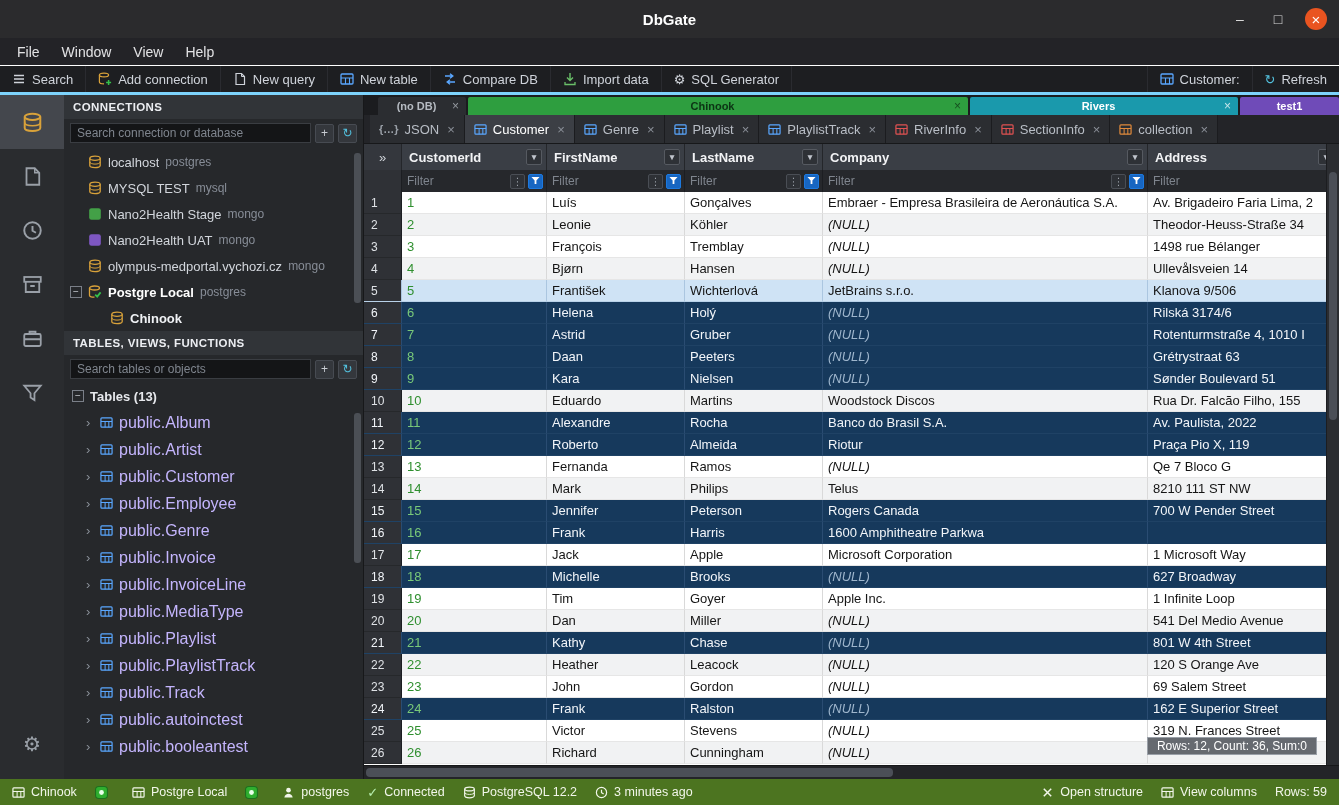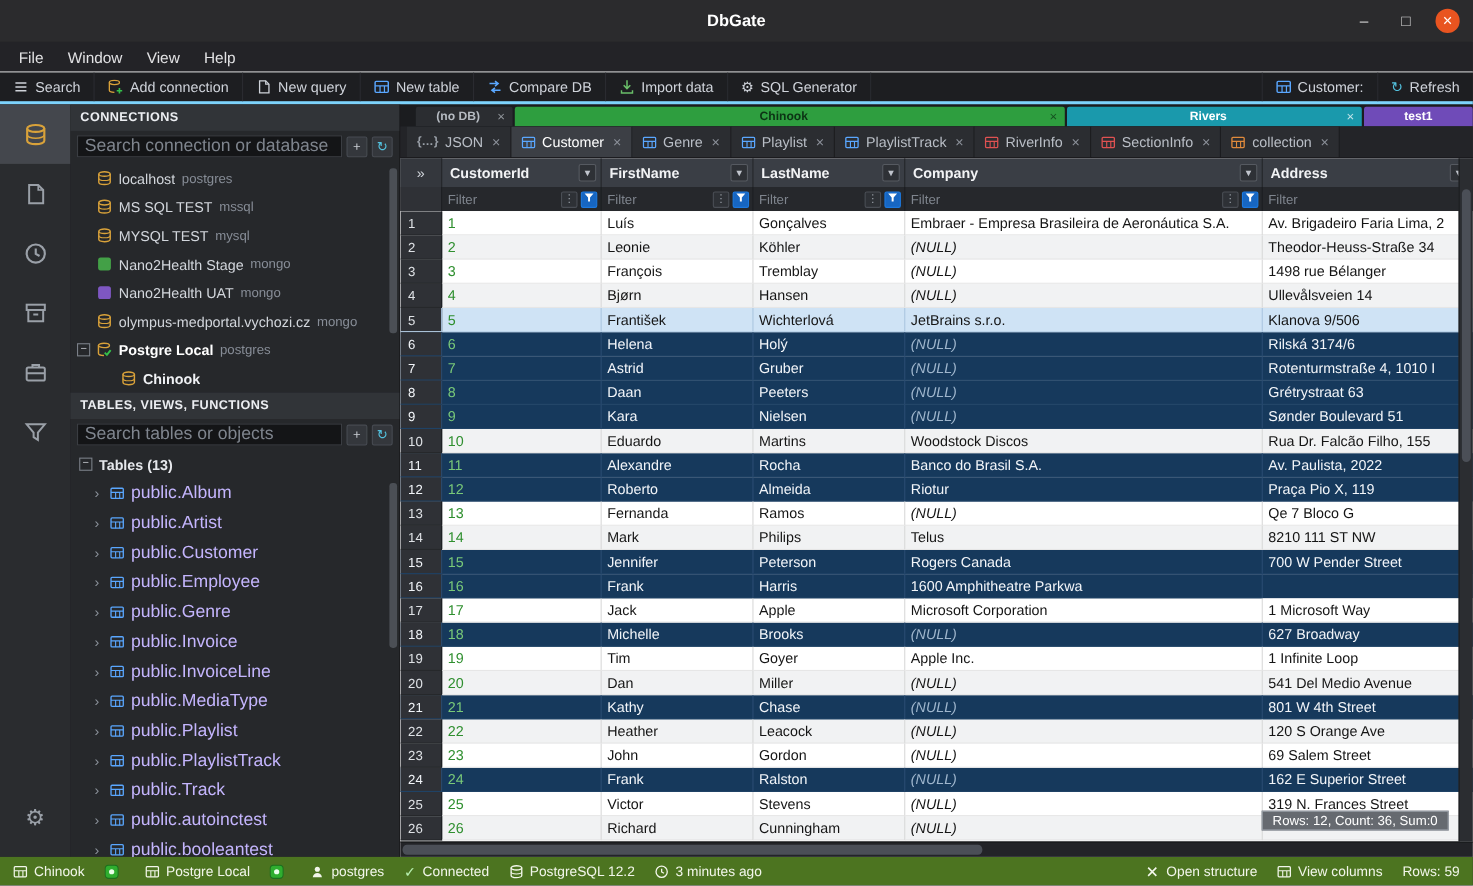--- a/index.html
+++ b/index.html
@@ -40,21 +40,21 @@
   .rail-btn.active{background:#44474d;color:#fff}
   .rail-btn.bottom{margin-top:auto;margin-bottom:8px}
   .rail-btn svg{width:21px;height:21px}
   .rail-btn .tglyph{font-size:20px;line-height:1}
 
   
   .leftpanel{width:300px;background:#26282b;display:flex;flex-direction:column;border-right:1px solid #17181a;min-height:0;flex:none}
   .panel-header{height:24px;background:#313438;color:#eceef2;font-size:11.5px;font-weight:bold;
                 display:flex;align-items:center;padding-left:9px;letter-spacing:.4px;flex:none}
   .search-row{height:28px;display:flex;align-items:center;padding:0 6px;gap:4px;flex:none}
-  .search-input{flex:1;min-width:0;background:#141517;border:1px solid #3a3d42;color:#c8ccd2;font-size:16px;
+  .search-input{flex:1;min-width:0;background:#141517;border:1px solid #3a3d42;color:#c8ccd2;font-size:12px;
                 height:20px;padding:0 6px;font-family:inherit;outline:none}
   .search-input::placeholder{color:#7f858e}
   .mini-btn{width:19px;height:19px;background:#34373c;border:1px solid #474b52;color:#c8ccd2;font-size:12px;
             display:flex;align-items:center;justify-content:center;border-radius:2px;padding:0;flex:none}
 
   .conn-list{flex:none;position:relative;padding-top:2px}
   .conn-item{height:26px;display:flex;align-items:center;gap:6px;padding-left:24px;white-space:nowrap;cursor:pointer}
   .conn-item .expander{display:none}
   .conn-item.connected{padding-left:6px}
   .conn-item.connected .expander{display:flex}
@@ -361,32 +361,20 @@
               <svg viewBox="0 0 14 14" width="14" height="14">
                 <ellipse cx="7" cy="3.2" rx="5.2" ry="2.1" fill="none" stroke="currentColor" stroke-width="1.3"></ellipse>
                 <path d="M1.8 3.2v7.4c0 1.2 2.3 2.1 5.2 2.1s5.2-.9 5.2-2.1V3.2" fill="none" stroke="currentColor" stroke-width="1.3"></path>
                 <path d="M1.8 7c0 1.2 2.3 2.1 5.2 2.1S12.2 8.2 12.2 7" fill="none" stroke="currentColor" stroke-width="1"></path>
               </svg>
             </span>
             <span class="conn-name">localhost</span>
             <span class="conn-type">postgres</span>
           </div>
 
-          <div class="conn-item">
-
-            <span class="icon ic-database-icon">
-              <svg viewBox="0 0 14 14" width="14" height="14">
-                <ellipse cx="7" cy="3.2" rx="5.2" ry="2.1" fill="none" stroke="currentColor" stroke-width="1.3"></ellipse>
-                <path d="M1.8 3.2v7.4c0 1.2 2.3 2.1 5.2 2.1s5.2-.9 5.2-2.1V3.2" fill="none" stroke="currentColor" stroke-width="1.3"></path>
-                <path d="M1.8 7c0 1.2 2.3 2.1 5.2 2.1S12.2 8.2 12.2 7" fill="none" stroke="currentColor" stroke-width="1"></path>
-              </svg>
-            </span>
-            <span class="conn-name">MS SQL TEST</span>
-            <span class="conn-type">mssql</span>
-          </div>
 
           <div class="conn-item">
 
             <span class="icon ic-database-icon">
               <svg viewBox="0 0 14 14" width="14" height="14">
                 <ellipse cx="7" cy="3.2" rx="5.2" ry="2.1" fill="none" stroke="currentColor" stroke-width="1.3"></ellipse>
                 <path d="M1.8 3.2v7.4c0 1.2 2.3 2.1 5.2 2.1s5.2-.9 5.2-2.1V3.2" fill="none" stroke="currentColor" stroke-width="1.3"></path>
                 <path d="M1.8 7c0 1.2 2.3 2.1 5.2 2.1S12.2 8.2 12.2 7" fill="none" stroke="currentColor" stroke-width="1"></path>
               </svg>
             </span>

